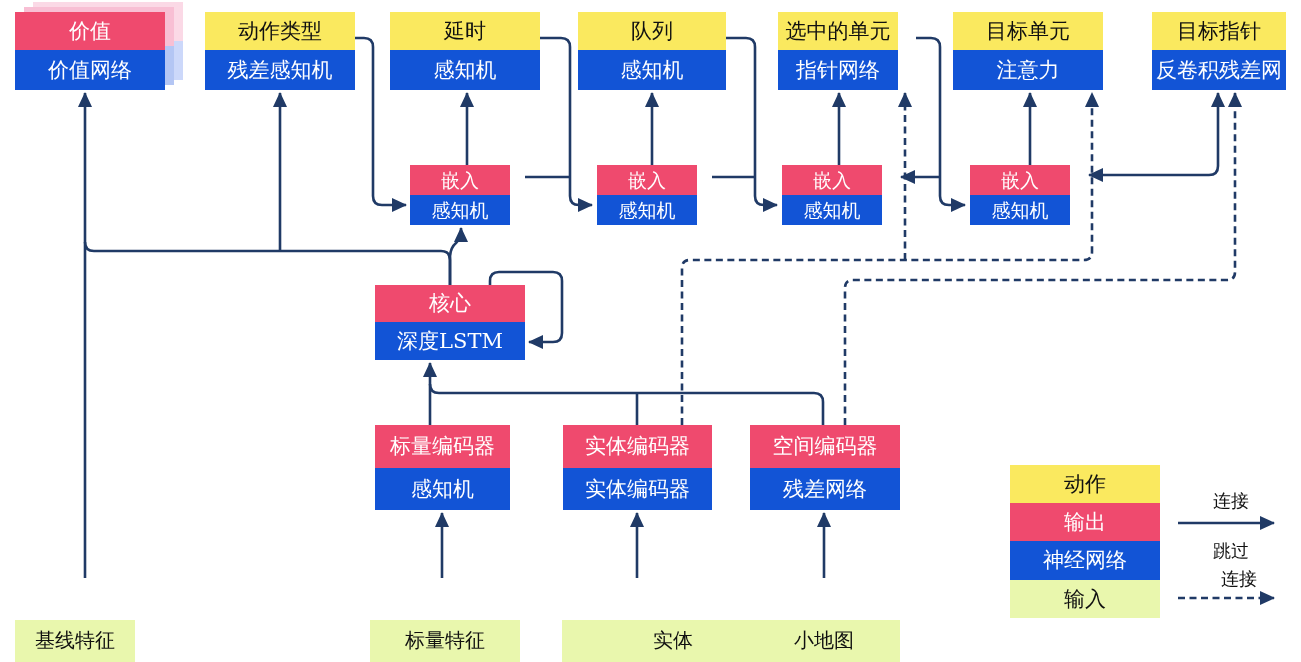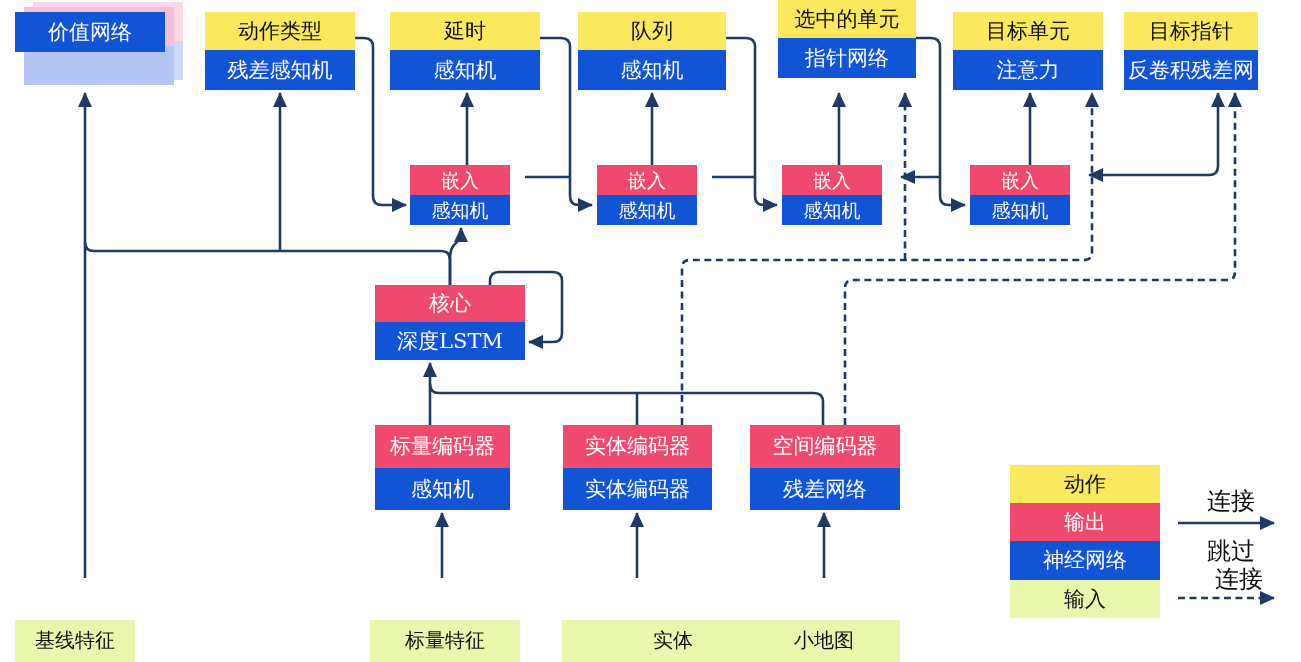--- a/index.html
+++ b/index.html
@@ -33,23 +33,23 @@
   .input{height:48px;line-height:40px;font-size:20px;background:var(--green);
     color:var(--tdark);margin-top:42px;}
 
   .sheet{position:absolute;z-index:0;}
   .sheet .half{width:100%;height:39px;}
 
   .n-value{left:15px;top:12px;width:150px;}
   .n-action{left:205px;top:12px;width:150px;}
   .n-delay{left:390px;top:12px;width:150px;}
   .n-queue{left:578px;top:12px;width:148px;}
-  .n-selected{left:778px;top:0;width:138px;}
+  .n-selected{left:778px;top:12px;width:120px;}
   .n-tunit{left:953px;top:12px;width:150px;}
-  .n-tpointer{left:1124px;top:12px;width:134px;}
+  .n-tpointer{left:1152px;top:12px;width:134px;}
   .n-e1{left:410px;top:165px;}
   .n-e2{left:597px;top:165px;}
   .n-e3{left:782px;top:165px;}
   .n-e4{left:970px;top:165px;}
   .n-core{left:375px;top:285px;width:150px;}
   .n-scalarenc{left:375px;top:425px;width:135px;border-radius:27px;}
   .n-entityenc{left:563px;top:425px;width:149px;}
   .n-spatialenc{left:750px;top:425px;width:150px;}
   .n-baseline{left:15px;top:578px;width:120px;}
   .n-scalarf{left:370px;top:578px;width:150px;}
@@ -59,21 +59,21 @@
   .sheet1{left:24px;top:7px;width:150px;}
   .sheet2 .half.p{background:var(--sheet-pink2);}
   .sheet2 .half.b{background:var(--sheet-blue2);}
   .sheet1 .half.p{background:var(--sheet-pink);}
   .sheet1 .half.b{background:var(--sheet-blue);}
 
   .legend-box{left:1010px;top:465px;width:150px;}
   .legend-box .sec{height:38px;line-height:38px;font-size:21px;}
   .legend-box .sec.blue{height:39px;line-height:39px;}
   .lg-label{position:absolute;z-index:2;width:106px;text-align:center;
-    font-size:24px;color:var(--tdark);line-height:28px;}
+    font-size:18px;color:var(--tdark);line-height:28px;}
   .lg-conn{left:1178px;top:487px;}
   .lg-skip1{left:1178px;top:537px;}
   .lg-skip2{left:1186px;top:565px;}
 </style>
 </head>
 <body>
 
 <div class="diagram">
 
   <svg class="wires" width="1301" height="662" viewBox="0 0 1301 662">
@@ -137,20 +137,21 @@
   <div class="sheet sheet2">
     <div class="half p"></div>
       <div class="half b"></div>
   </div>
   <div class="sheet sheet1">
     <div class="half p"></div>
       <div class="half b"></div>
   </div>
 
   <div class="node head n-value">
+    <div class="sec red">价值</div>
     <div class="sec blue">价值网络</div>
   </div>
   <div class="node head n-action">
     <div class="sec yellow">动作类型</div>
     <div class="sec blue">残差感知机</div>
   </div>
   <div class="node head n-delay">
     <div class="sec yellow">延时</div>
     <div class="sec blue">感知机</div>
   </div>

